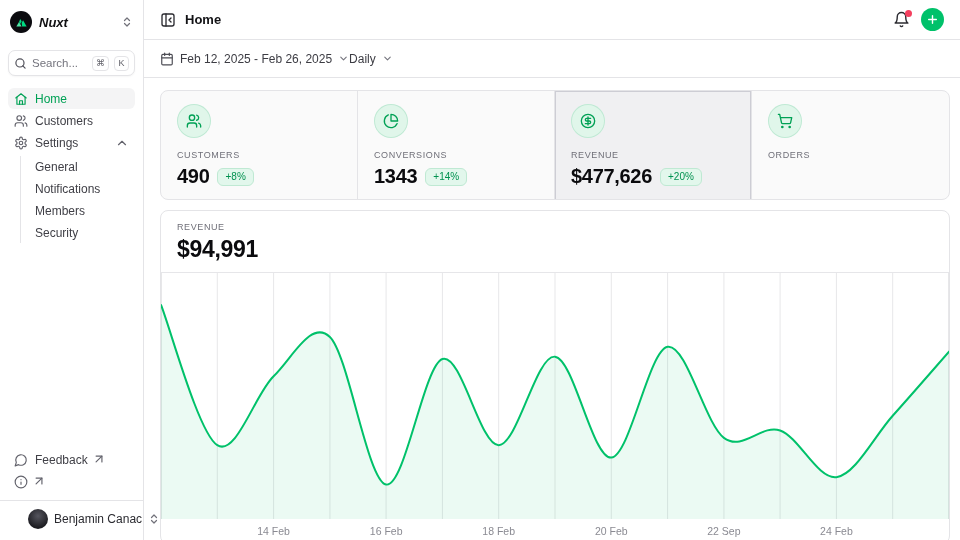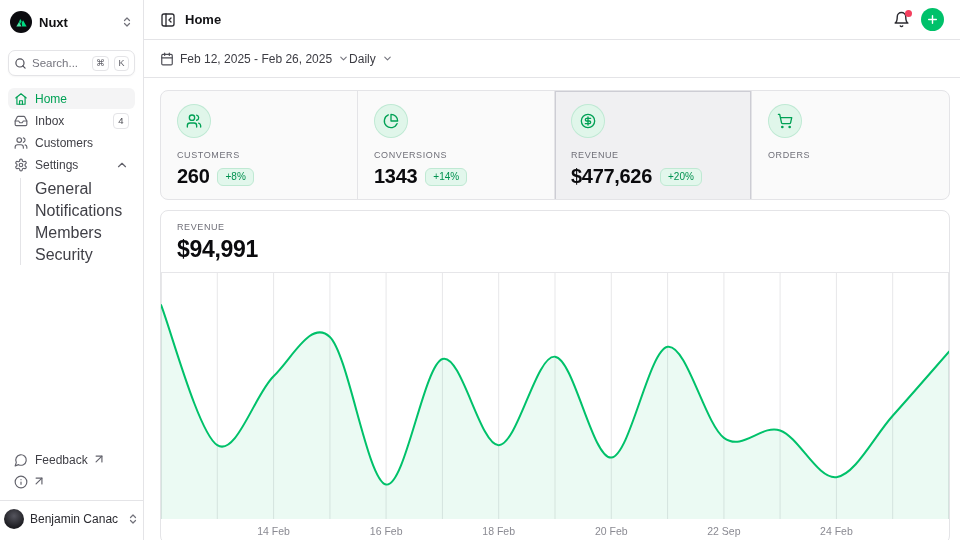--- a/index.html
+++ b/index.html
@@ -12,21 +12,21 @@
   svg { display: block; }
   .ic { display: inline-flex; align-items: center; justify-content: center; flex: none; }
   .ic svg { width: 100%; height: 100%; }
 
   
   .sidebar { width: 144px; min-width: 144px; border-right: 1px solid #e4e4e7;
              display: flex; flex-direction: column; padding: 8px; background: #fff; }
   .brand-row { display: flex; align-items: center; gap: 7px; padding: 2px 2px; height: 28px; cursor: pointer; }
   .logo-circle { width: 22px; height: 22px; border-radius: 50%; background: #0b0b0f;
                  display: flex; align-items: center; justify-content: center; }
-  .brand-name { font-size: 13px; font-weight: 700; flex: 1; color: #111113; }
+  .brand-name { font-size: 13px; font-weight: 700; flex: 1; color: #111113; font-style: italic; }
   .updown { width: 12px; height: 12px; color: #71717a; }
 
   .search-box { margin-top: 14px; height: 26px; border: 1px solid #e4e4e7; border-radius: 7px;
                 background: #fff; display: flex; align-items: center; gap: 5px; padding: 0 5px;
                 box-shadow: 0 1px 2px rgba(0,0,0,.04); cursor: text; }
   .search-box .ic { width: 13px; height: 13px; color: #52525b; }
   .search-ph { flex: 1; font-size: 11.5px; color: #74747d; }
   .kbd { min-width: 15px; height: 15px; padding: 0 3px; border: 1px solid #e4e4e7; border-radius: 4px;
          background: #fff; font-size: 9px; color: #5f5f68; display: inline-flex;
          align-items: center; justify-content: center; }
@@ -38,26 +38,26 @@
   .nav-item.active { background: #f4f4f5; color: #00a155; }
   .nav-item.active .ic { color: #00a155; }
   .nav-label { flex: 1; font-size: 12px; white-space: nowrap; }
   .badge-kbd { min-width: 16px; height: 16px; border: 1px solid #e4e4e7; border-radius: 4px;
                font-size: 9.5px; color: #4b4b52; display: inline-flex; align-items: center;
                justify-content: center; background: #fff; }
   .chev-trail { width: 12px; height: 12px; color: #71717a; }
   .sub-list { margin: 2px 0 2px 12px; border-left: 1px solid #e4e4e7; padding-left: 9px;
               display: flex; flex-direction: column; gap: 1px; }
   .sub-item { height: 21px; display: flex; align-items: center; padding: 0 5px; border-radius: 5px;
-              font-size: 16px; color: #404047; cursor: pointer; }
+              font-size: 12px; color: #404047; cursor: pointer; }
 
   .side-spacer { flex: 1; }
   .side-foot { display: flex; flex-direction: column; gap: 1px; }
   .ext-arrow { width: 8px; height: 8px; color: #85858d; align-self: flex-start; margin: 3px 0 0 -3px; }
-  .user-section { border-top: 1px solid #e4e4e7; margin: 8px -8px 0; padding: 8px 4px 3px; }
+  .user-section { border-top: 1px solid #e4e4e7; margin: 8px -8px 0; padding: 8px 28px 3px; }
   .user-row { display: flex; align-items: center; gap: 6px; cursor: pointer; }
   .avatar { width: 20px; height: 20px; border-radius: 50%;
             background: radial-gradient(circle at 50% 35%, #55555e 0%, #1d1d22 70%); flex: none; }
   .user-name { flex: 1; font-size: 12px; font-weight: 500; color: #2a2a30; white-space: nowrap; }
 
   
   .main { flex: 1; min-width: 0; display: flex; flex-direction: column; }
   .topbar { height: 40px; min-height: 40px; border-bottom: 1px solid #e4e4e7; display: flex;
             align-items: center; gap: 9px; padding: 0 16px; }
   .panel-btn { width: 16px; height: 16px; color: #2b2b31; cursor: pointer; }
@@ -145,30 +145,20 @@
             <path d="M3 10.2 12 3l9 7.2"></path>
             <path d="M5 8.8V21h14V8.8"></path>
             <path d="M9.5 21v-6h5v6"></path>
           </svg>
         </span>
         <span class="nav-label">Home</span>
       </div>
       <div class="nav-item">
         <span class="ic ">
           <svg viewBox="0 0 24 24" fill="none" stroke="currentColor" stroke-width="2" stroke-linecap="round" stroke-linejoin="round">
-            <polyline points="22 12 16 12 14 15 10 15 8 12 2 12"></polyline>
-            <path d="M5.45 5.11 2 12v6a2 2 0 0 0 2 2h16a2 2 0 0 0 2-2v-6l-3.45-6.89A2 2 0 0 0 16.76 4H7.24a2 2 0 0 0-1.79 1.11z"></path>
-          </svg>
-        </span>
-        <span class="nav-label">Inbox</span>
-        <span class="badge-kbd">4</span>
-      </div>
-      <div class="nav-item">
-        <span class="ic ">
-          <svg viewBox="0 0 24 24" fill="none" stroke="currentColor" stroke-width="2" stroke-linecap="round" stroke-linejoin="round">
             <path d="M16 21v-2a4 4 0 0 0-4-4H6a4 4 0 0 0-4 4v2"></path>
             <circle cx="9" cy="7" r="4"></circle>
             <path d="M22 21v-2a4 4 0 0 0-3-3.87"></path>
             <path d="M16 3.13a4 4 0 0 1 0 7.75"></path>
           </svg>
         </span>
         <span class="nav-label">Customers</span>
       </div>
       <div class="nav-item">
         <span class="ic ">
@@ -305,21 +295,21 @@
               <svg viewBox="0 0 24 24" fill="none" stroke="currentColor" stroke-width="2" stroke-linecap="round" stroke-linejoin="round">
                 <path d="M16 21v-2a4 4 0 0 0-4-4H6a4 4 0 0 0-4 4v2"></path>
                 <circle cx="9" cy="7" r="4"></circle>
                 <path d="M22 21v-2a4 4 0 0 0-3-3.87"></path>
                 <path d="M16 3.13a4 4 0 0 1 0 7.75"></path>
               </svg>
             </span>
           </span>
           <div class="stat-label">CUSTOMERS</div>
           <div class="stat-value-row">
-            <span class="stat-value">260</span>
+            <span class="stat-value">490</span>
             <span class="delta-badge">+8%</span>
           </div>
         </div>
         <div class="stat">
           <span class="stat-icon-circle">
             <span class="ic ">
               <svg viewBox="0 0 24 24" fill="none" stroke="currentColor" stroke-width="2" stroke-linecap="round" stroke-linejoin="round">
                 <path d="M21.21 15.89A10 10 0 1 1 8 2.83"></path>
                 <path d="M22 12A10 10 0 0 0 12 2v10z"></path>
               </svg>

